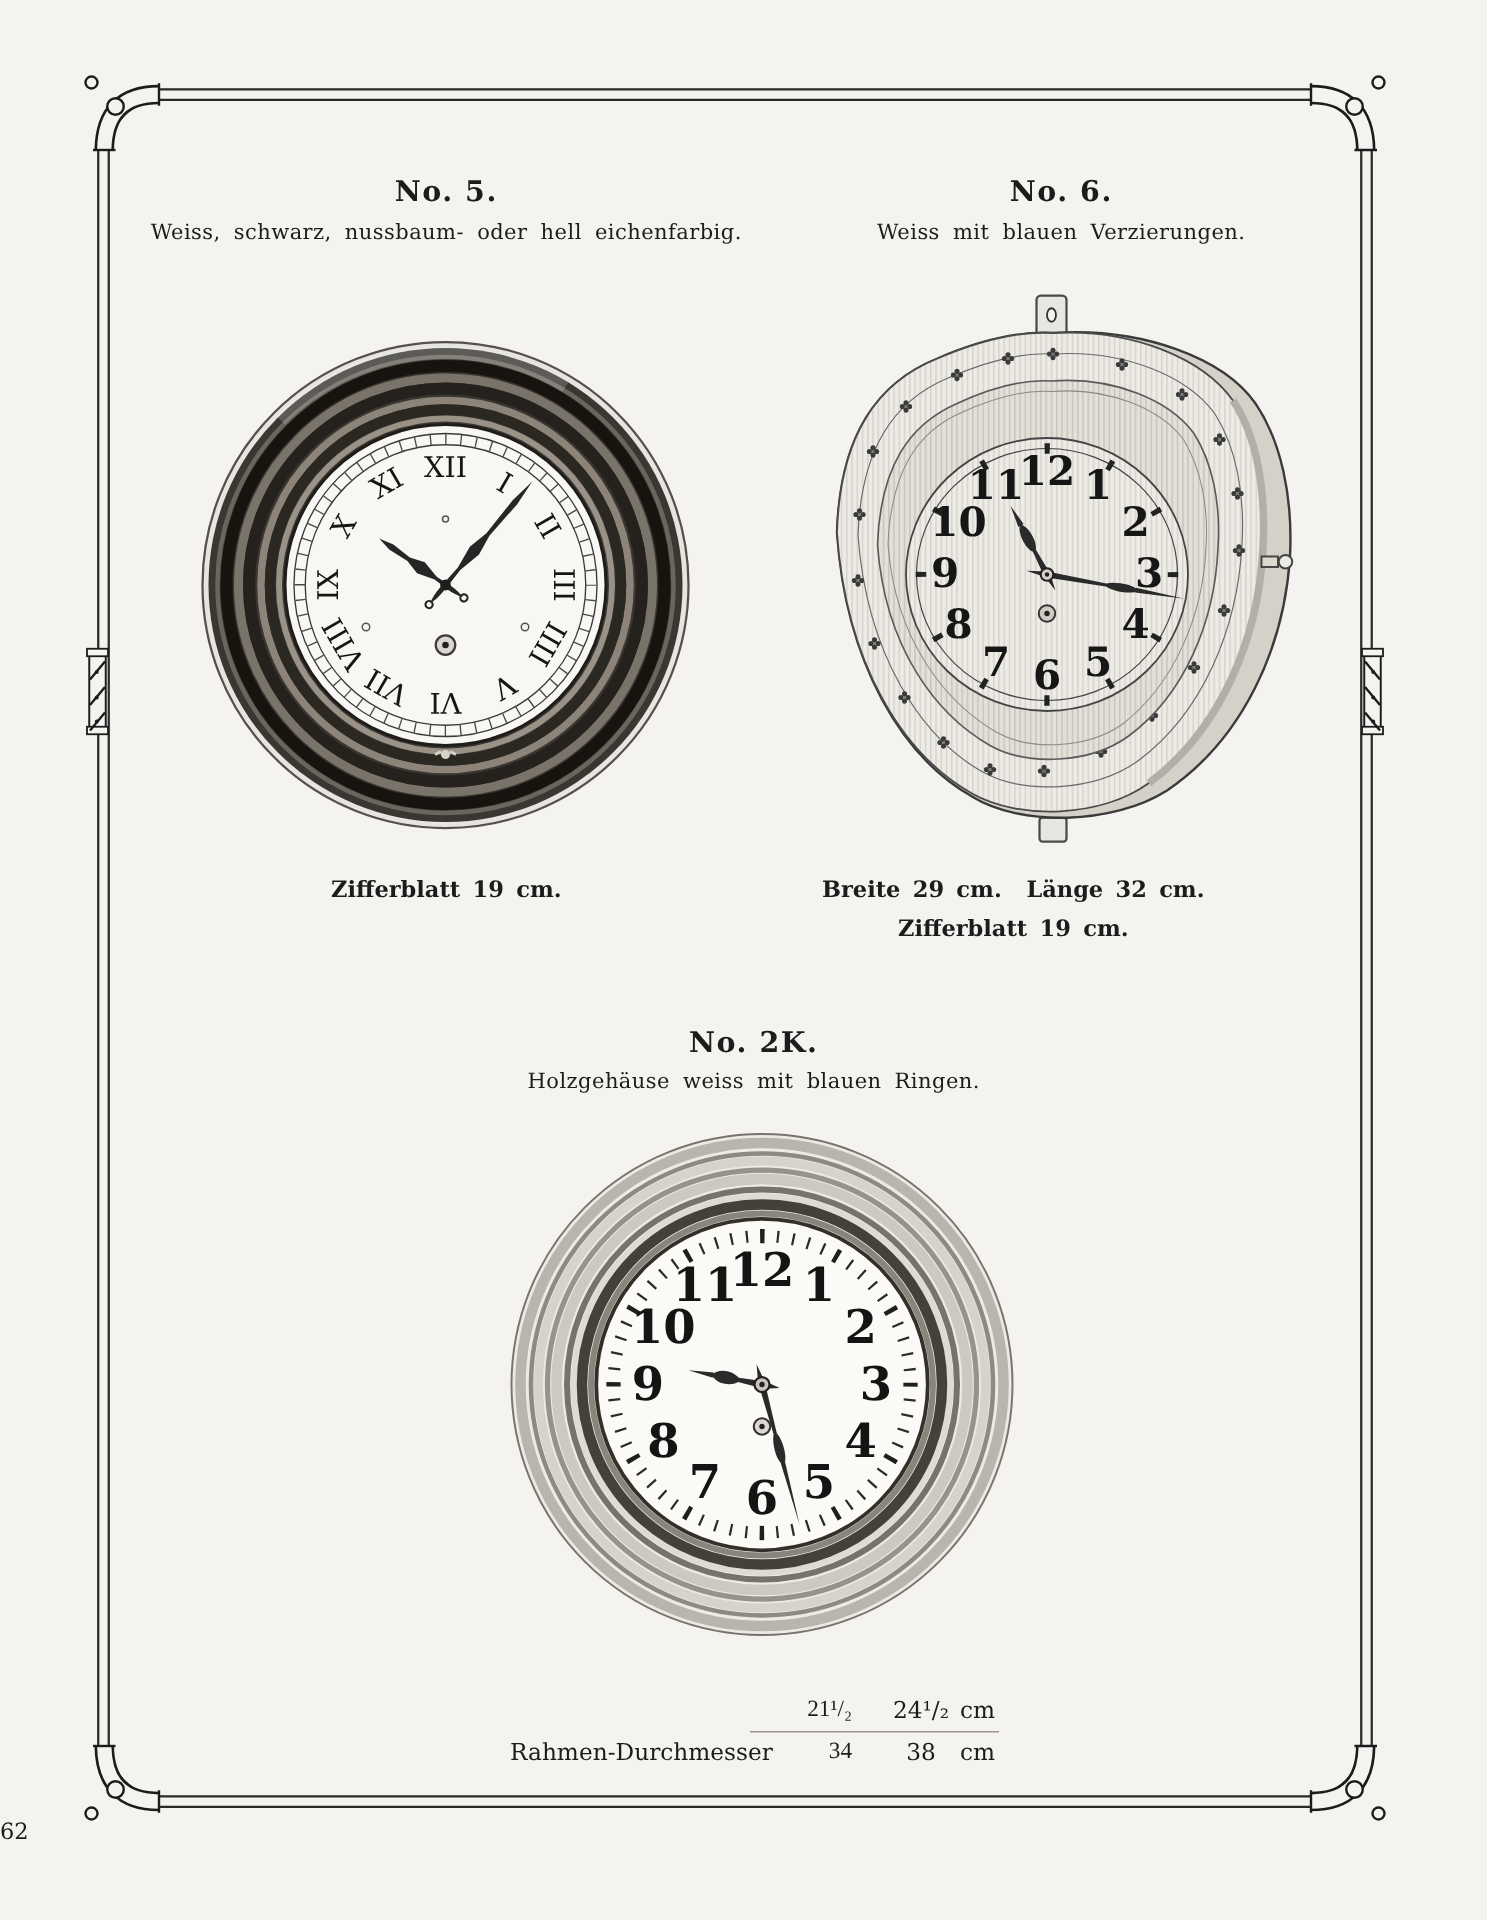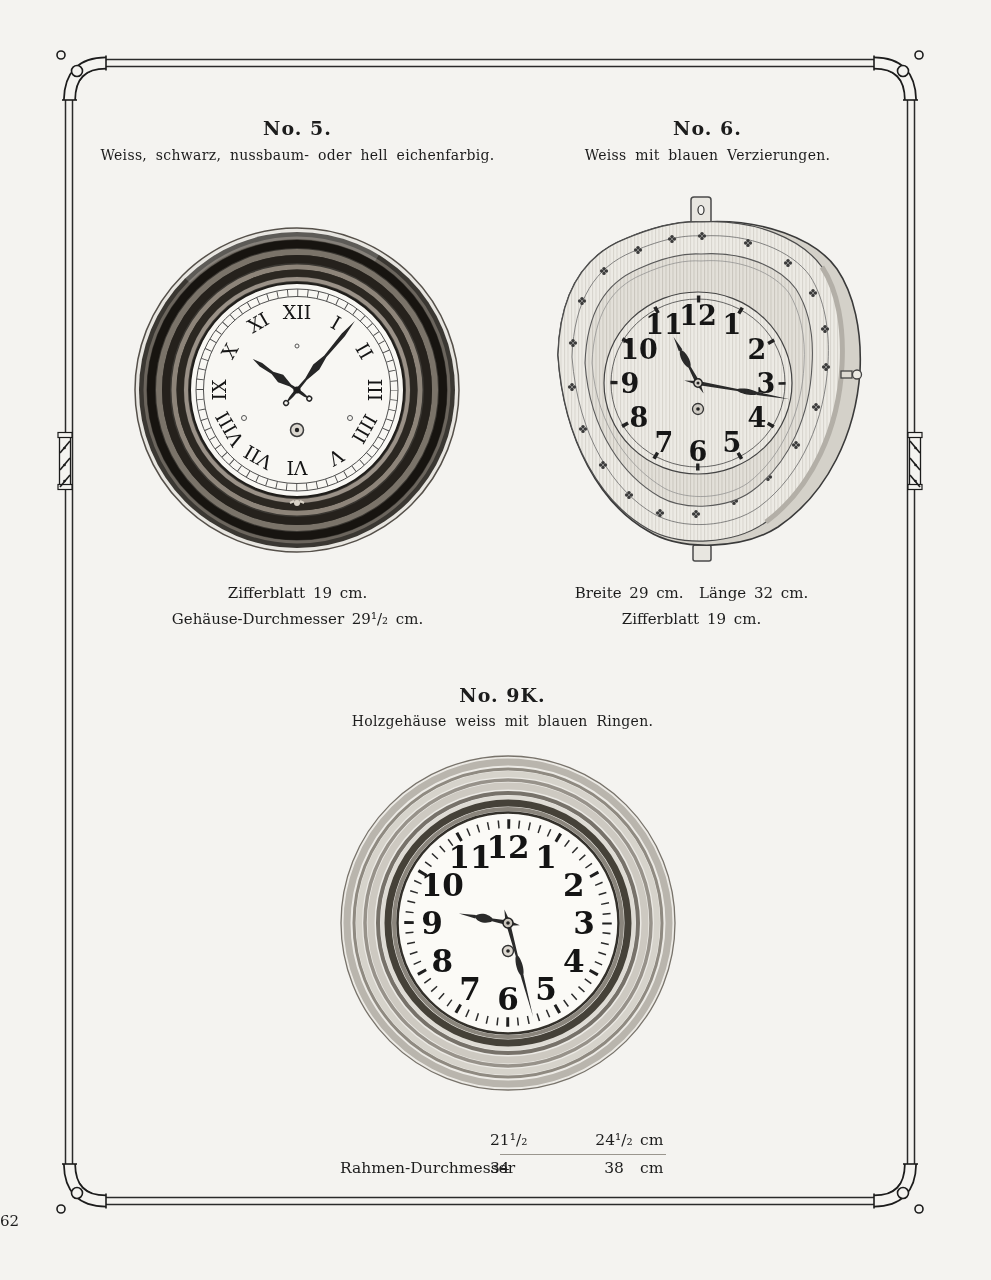--- a/index.html
+++ b/index.html
@@ -10,27 +10,27 @@
     color:#1c1c1c;overflow:hidden;
   }
   .abs{position:absolute;}
   .col-title{
     font-size:19px;font-weight:bold;text-align:center;letter-spacing:1px;
   }
   .col-sub{
     font-size:14px;text-align:center;word-spacing:4px;letter-spacing:0.3px;
   }
   .caption{
-    font-size:15px;text-align:center;word-spacing:3px;line-height:26px;
+    font-size:15px;text-align:center;word-spacing:3px;line-height:26px;font-weight:bold;
   }
   .caption-line{white-space:pre-wrap;}
   .size-table{width:340px;font-size:15.5px;}
   .size-row{position:relative;height:28px;line-height:28px;}
   .size-label{position:absolute;left:0;}
-  .size-v1{position:absolute;left:150px;width:62px;text-align:left;}
+  .size-v1{position:absolute;left:166px;width:62px;text-align:right;font-family:Liberation Serif, serif;}
   .size-v2{position:absolute;left:243px;width:62px;text-align:center;}
   .size-unit{position:absolute;left:300px;}
   .size-sep{position:absolute;left:160px;top:28px;width:166px;border-top:1px solid #9a968e;}
   .page-num{left:0;top:1212px;width:991px;text-align:left;font-size:15px;}
   svg text{font-family:"DejaVu Serif","Liberation Serif",serif;}
 </style>
 </head>
 <body>
 
 <svg class="abs" style="left:0;top:0" width="991" height="1280" viewBox="0 0 991 1280">
@@ -128,21 +128,20 @@
   <circle r="3.6" fill="#1e1e1e"></circle>
   <g>
     <circle cx="0" cy="113" r="3" fill="#d8d2c6"></circle>
     <line x1="-7" y1="113" x2="-3" y2="111" stroke="#d8d2c6" stroke-width="2"></line>
     <line x1="7" y1="113" x2="3" y2="111" stroke="#d8d2c6" stroke-width="2"></line>
   </g>
 </svg>
 
 <div class="abs caption" style="left:90px;top:580px;width:415px">
   <div class="caption-line">Zifferblatt 19 cm.</div>
-  <div class="caption-line">Gehäuse-Durchmesser 29¹/₂ cm.</div>
 </div>
 
 <div class="abs col-title" style="left:520px;top:117px;width:375px">No. 6.</div>
 <div class="abs col-sub" style="left:520px;top:147px;width:375px">Weiss mit blauen Verzierungen.</div>
 
 <svg class="abs" style="left:550px;top:195px" width="330" height="385" viewBox="0 0 330 385">
   <defs>
     <pattern id="stripeL" width="3.5" height="8" patternUnits="userSpaceOnUse">
       <rect width="3.5" height="8" fill="#edebe5"></rect>
       <rect width="1" height="8" fill="#d7d4cc"></rect>
@@ -232,26 +231,26 @@
     <circle r="4.2" fill="#d6d2ca" stroke="#222" stroke-width="1.4"></circle>
     <circle r="1.5" fill="#222"></circle>
   </g>
 
   <g>
     <rect x="291" y="176" width="11" height="7" fill="#ddd9d1" stroke="#444" stroke-width="1.3"></rect>
     <circle cx="307" cy="179.5" r="4.5" fill="#eceae4" stroke="#444" stroke-width="1.3"></circle>
   </g>
 </svg>
 
-<div class="abs caption" style="left:504px;top:580px;width:375px">
+<div class="abs caption" style="left:488px;top:580px;width:375px">
   <div class="caption-line">Breite 29 cm.  Länge 32 cm.</div>
   <div class="caption-line">Zifferblatt 19 cm.</div>
 </div>
 
-<div class="abs col-title" style="left:300px;top:684px;width:405px">No. 9K.</div>
+<div class="abs col-title" style="left:300px;top:684px;width:405px">No. 2K.</div>
 <div class="abs col-sub" style="left:300px;top:713px;width:405px">Holzgehäuse weiss mit blauen Ringen.</div>
 
 <svg class="abs" style="left:338px;top:753px" width="340" height="340" viewBox="-170 -170 340 340">
   <g>
     <circle r="167" fill="#eceae5" stroke="#78736b" stroke-width="1.3"></circle>
     <circle r="161" fill="none" stroke="#b9b5ad" stroke-width="7"></circle>
     <circle r="154" fill="none" stroke="#8f8a81" stroke-width="3"></circle>
     <circle r="149" fill="none" stroke="#d6d3cb" stroke-width="6"></circle>
     <circle r="143" fill="none" stroke="#97928a" stroke-width="3.5"></circle>
     <circle r="137" fill="none" stroke="#cdc9c1" stroke-width="7"></circle>

